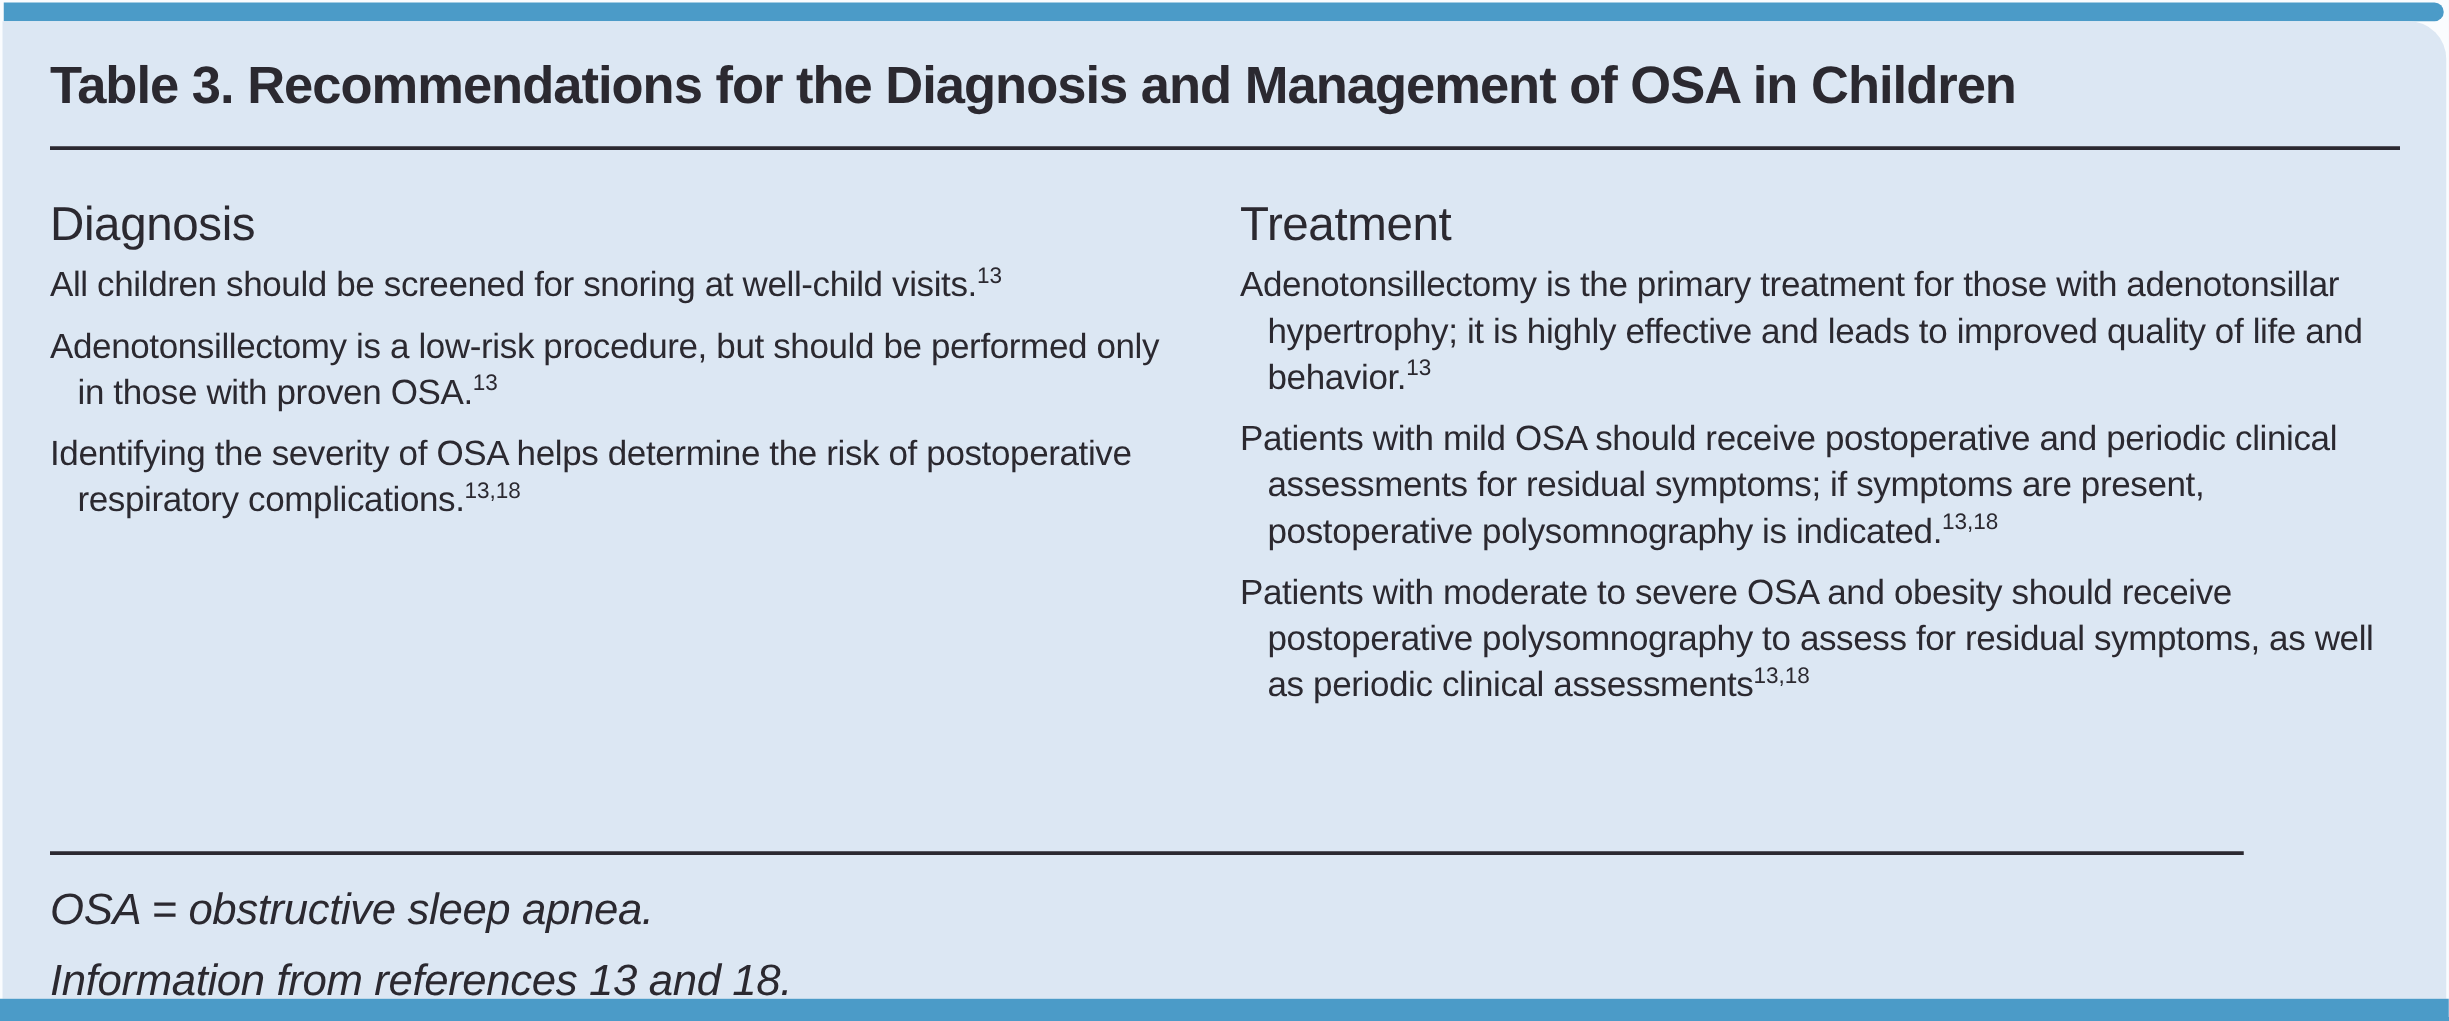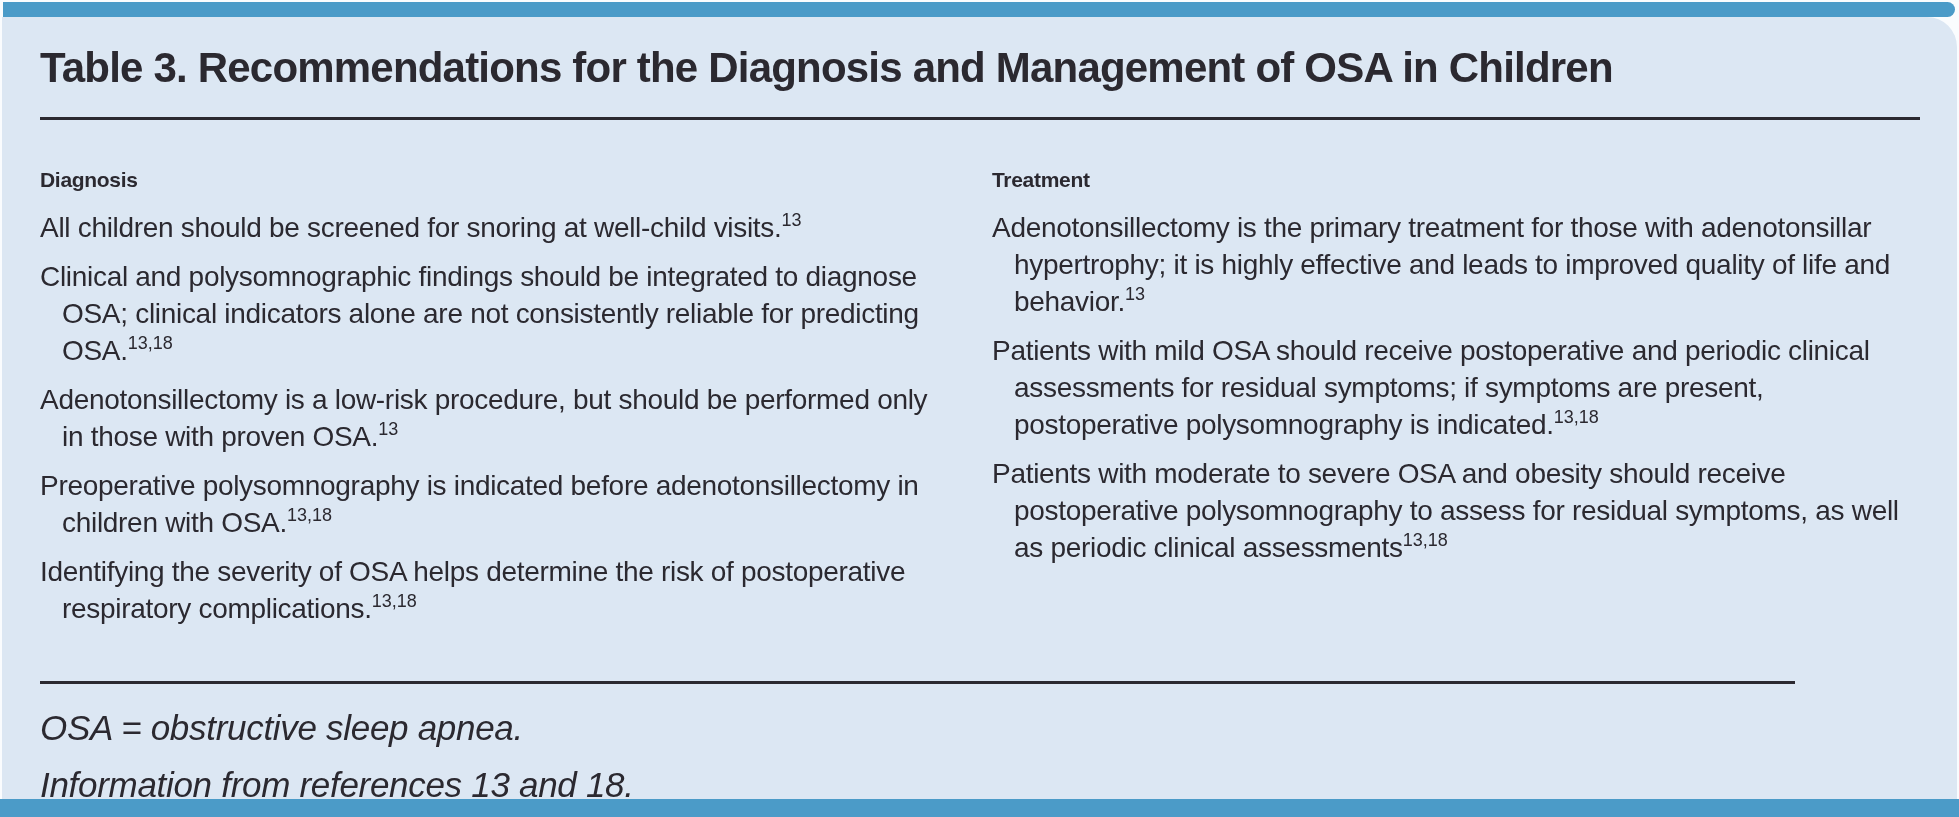--- a/index.html
+++ b/index.html
@@ -36,21 +36,21 @@
   .rule {
     height: 3px; background: var(--ink); margin-top: 27px;
   }
   .columns {
     display: flex; gap: 50px; align-items: flex-start;
   }
   .col { flex: none; width: 902px; }
   .col.col-right { width: 928px; }
   .section h3 {
     margin: 26px 0 0 0;
-    font-size: 21px; line-height: 34px; font-weight: 700;
+    font-size: 38px; line-height: 34px; font-weight: 400;
     letter-spacing: -0.3px;
     color: var(--ink);
   }
   .col .section:first-child h3 { margin-top: 43px; }
   .rec {
     margin: 12px 0 0 0;
     padding-left: 22px; text-indent: -22px;
     font-size: 28px; line-height: 37px;
     letter-spacing: -0.3px;
     color: var(--ink);
@@ -84,23 +84,21 @@
 
   <div class="panel">
     <h1 class="title">Table 3. Recommendations for the Diagnosis and Management of OSA in Children</h1>
     <div class="rule"></div>
 
     <div class="columns">
       <div class="col col-left">
           <div class="section">
             <h3>Diagnosis</h3>
             <p class="rec">All children should be screened for snoring at well-child visits.<sup class="ref">13</sup></p>
-            <p class="rec">Clinical and polysomnographic findings should be integrated to diagnose OSA; clinical indicators alone are not consistently reliable for predicting OSA.<sup class="ref">13,18</sup></p>
             <p class="rec">Adenotonsillectomy is a low-risk procedure, but should be performed only in those with proven OSA.<sup class="ref">13</sup></p>
-            <p class="rec">Preoperative polysomnography is indicated before adenotonsillectomy in children with OSA.<sup class="ref">13,18</sup></p>
             <p class="rec">Identifying the severity of OSA helps determine the risk of postoperative respiratory complications.<sup class="ref">13,18</sup></p>
           </div>
         </div>
       <div class="col col-right">
           <div class="section">
             <h3>Treatment</h3>
             <p class="rec">Adenotonsillectomy is the primary treatment for those with adenotonsillar hypertrophy; it is highly effective and leads to improved quality of life and behavior.<sup class="ref">13</sup></p>
           </div>
           <div class="section">
             <p class="rec">Patients with mild OSA should receive postoperative and periodic clinical assessments for residual symptoms; if symptoms are present, postoperative polysomnography is indicated.<sup class="ref">13,18</sup></p>

